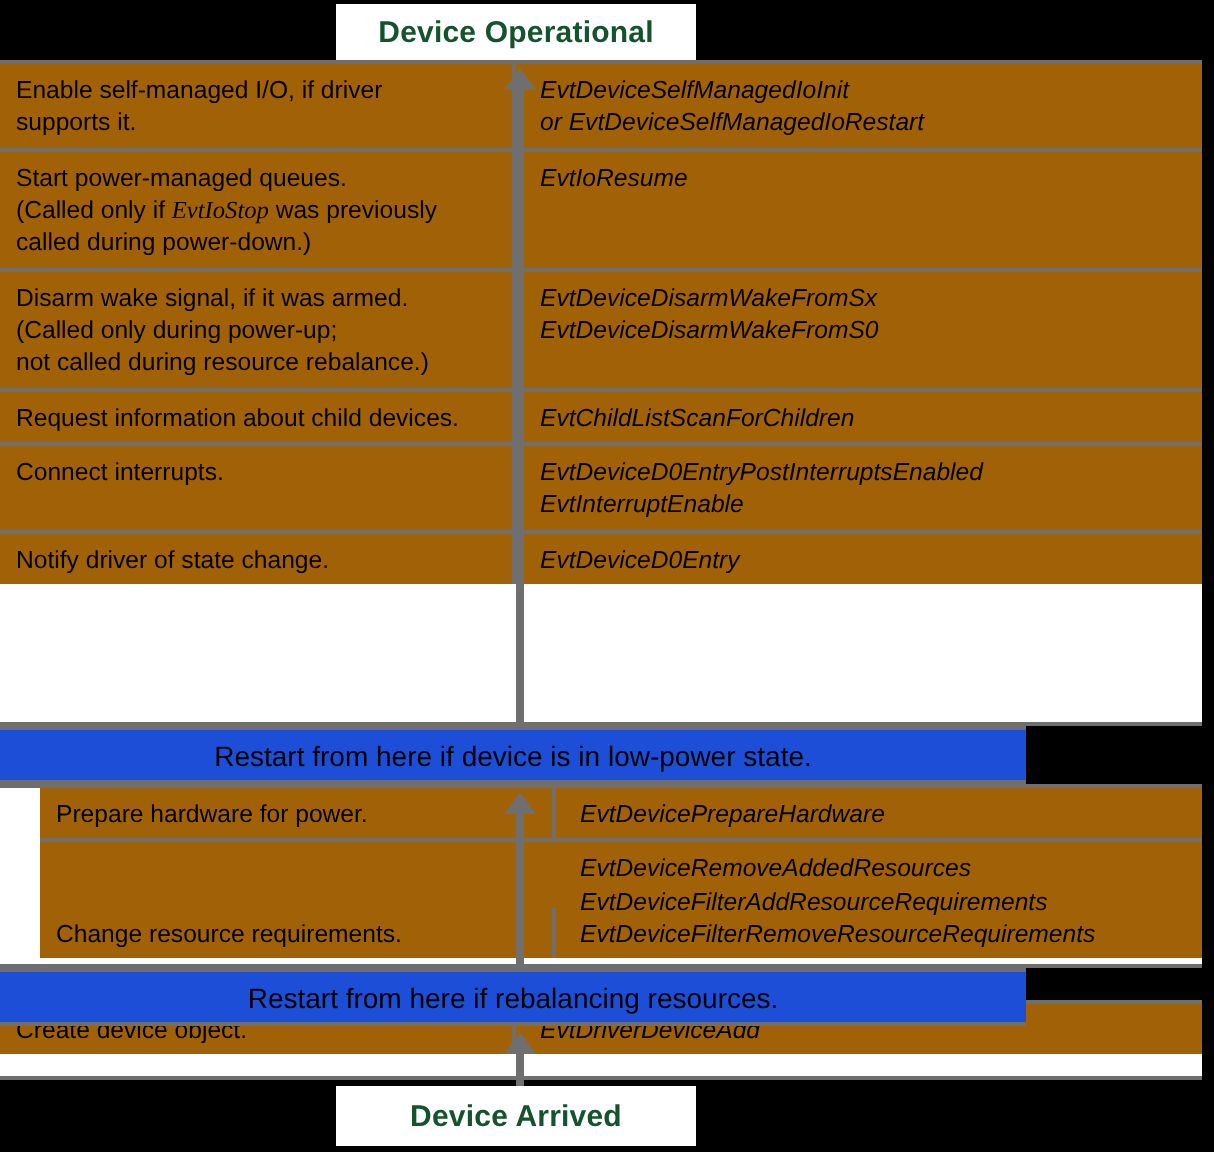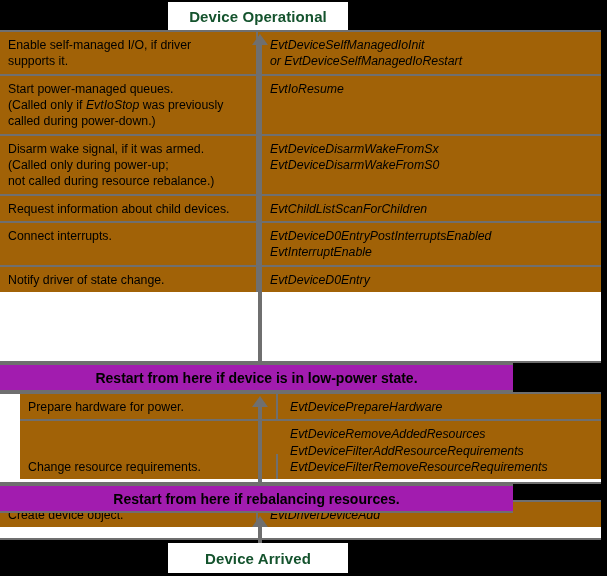--- a/index.html
+++ b/index.html
@@ -85,38 +85,38 @@
   }
   .cell-right {
     flex: 1;
     box-sizing: border-box;
     padding: 5px 6px 4px 12px;
     font-size: 12.3px;
     font-style: italic;
     color: #000000;
     line-height: 1.33;
   }
-  .cell-left .ital { font-style: italic; }
+  .cell-left .ital { font-style: italic; font-family: Liberation Serif, serif; }
   .cell-left .ln, .cell-right .ln { display: block; white-space: nowrap; }
 
   
   .restart-bar {
     position: absolute;
     left: 0;
     width: 513px;
     height: 29px;
-    background: #a21caf;
+    background: #1d4ed8;
     border-top: 2px solid #6f6f6f;
     border-bottom: 2px solid #6f6f6f;
     box-sizing: border-box;
     display: flex;
     align-items: center;
     justify-content: center;
     font-size: 14px;
-    font-weight: bold;
+    font-weight: normal;
     color: #000000;
     z-index: 5;
   }
   #restart-1 { top: 363px; }
   #restart-2 { top: 484px; }
 
   
   .arrow {
     position: absolute;
     width: 16px;

